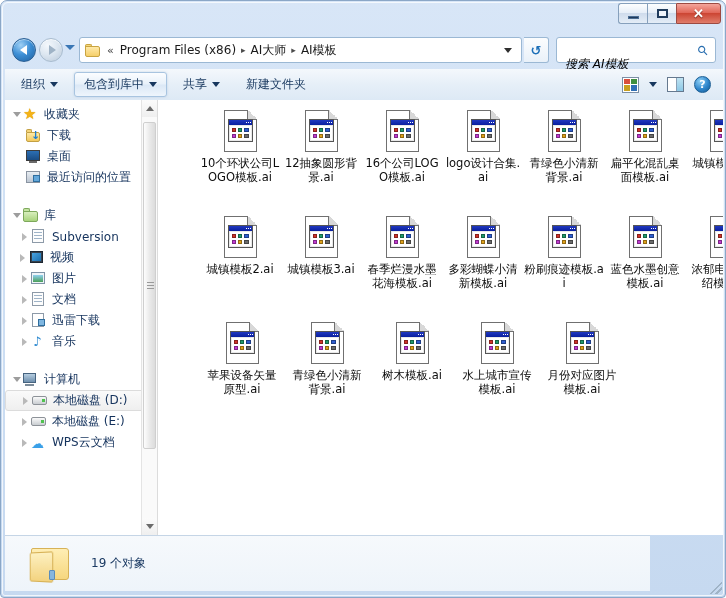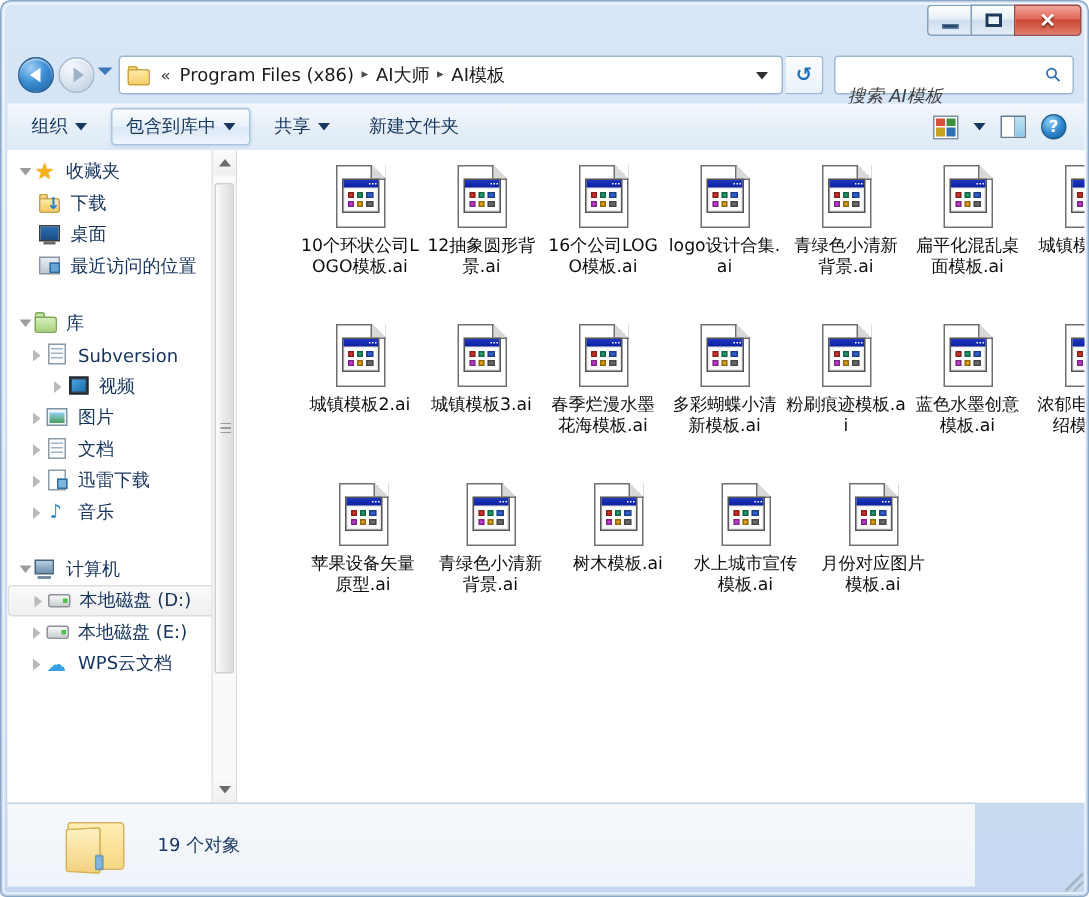--- a/index.html
+++ b/index.html
@@ -231,21 +231,21 @@
     box-sizing: border-box;
     background: #ffffff;
     border: 1px solid #9bb8d4;
     border-radius: 3px;
     display: flex;
     align-items: center;
   }
   .search-ph {
     font-size: 12px;
     font-style: italic;
-    color: #404040;
+    color: #000000;
     margin-left: 8px;
     margin-top: 28px;
   }
   .search-mag {
     margin-left: auto;
     margin-right: 7px;
     font-size: 13px;
     color: #2a6fb0;
     transform: rotate(-45deg);
   }
@@ -655,21 +655,20 @@
   .statusbar {
     position: absolute;
     left: 4px; top: 534px;
     width: 645px;
     height: 56px;
     background: linear-gradient(180deg, #f6f9fc 0%, #eef4fa 100%);
     border-top: 1px solid #c5d5e6;
     display: flex;
     align-items: center;
     box-sizing: border-box;
-    padding-left: 14px;
   }
   .status-folder {
     position: relative;
     width: 46px; height: 40px;
     margin-left: 22px;
     flex: none;
   }
   .sf-back {
     position: absolute; left: 4px; top: 4px;
     width: 36px; height: 30px;
@@ -850,21 +849,21 @@
         <div class="nav-row" style="padding-left:14px">
           <span class="expander">
               <span class="tri-closed"></span>
             </span>
           <span class="nav-ic">
             <span class="ic-doc"></span>
               <span class="ic-doc-lines"></span>
           </span>
           <span class="nav-label">Subversion</span>
         </div>
-        <div class="nav-row" style="padding-left:28px">
+        <div class="nav-row" style="padding-left:12px">
           <span class="expander">
               <span class="tri-closed"></span>
             </span>
           <span class="nav-ic">
             <span class="ic-film"></span>
               <span class="ic-film-in"></span>
           </span>
           <span class="nav-label">视频</span>
         </div>
         <div class="nav-row" style="padding-left:14px">

